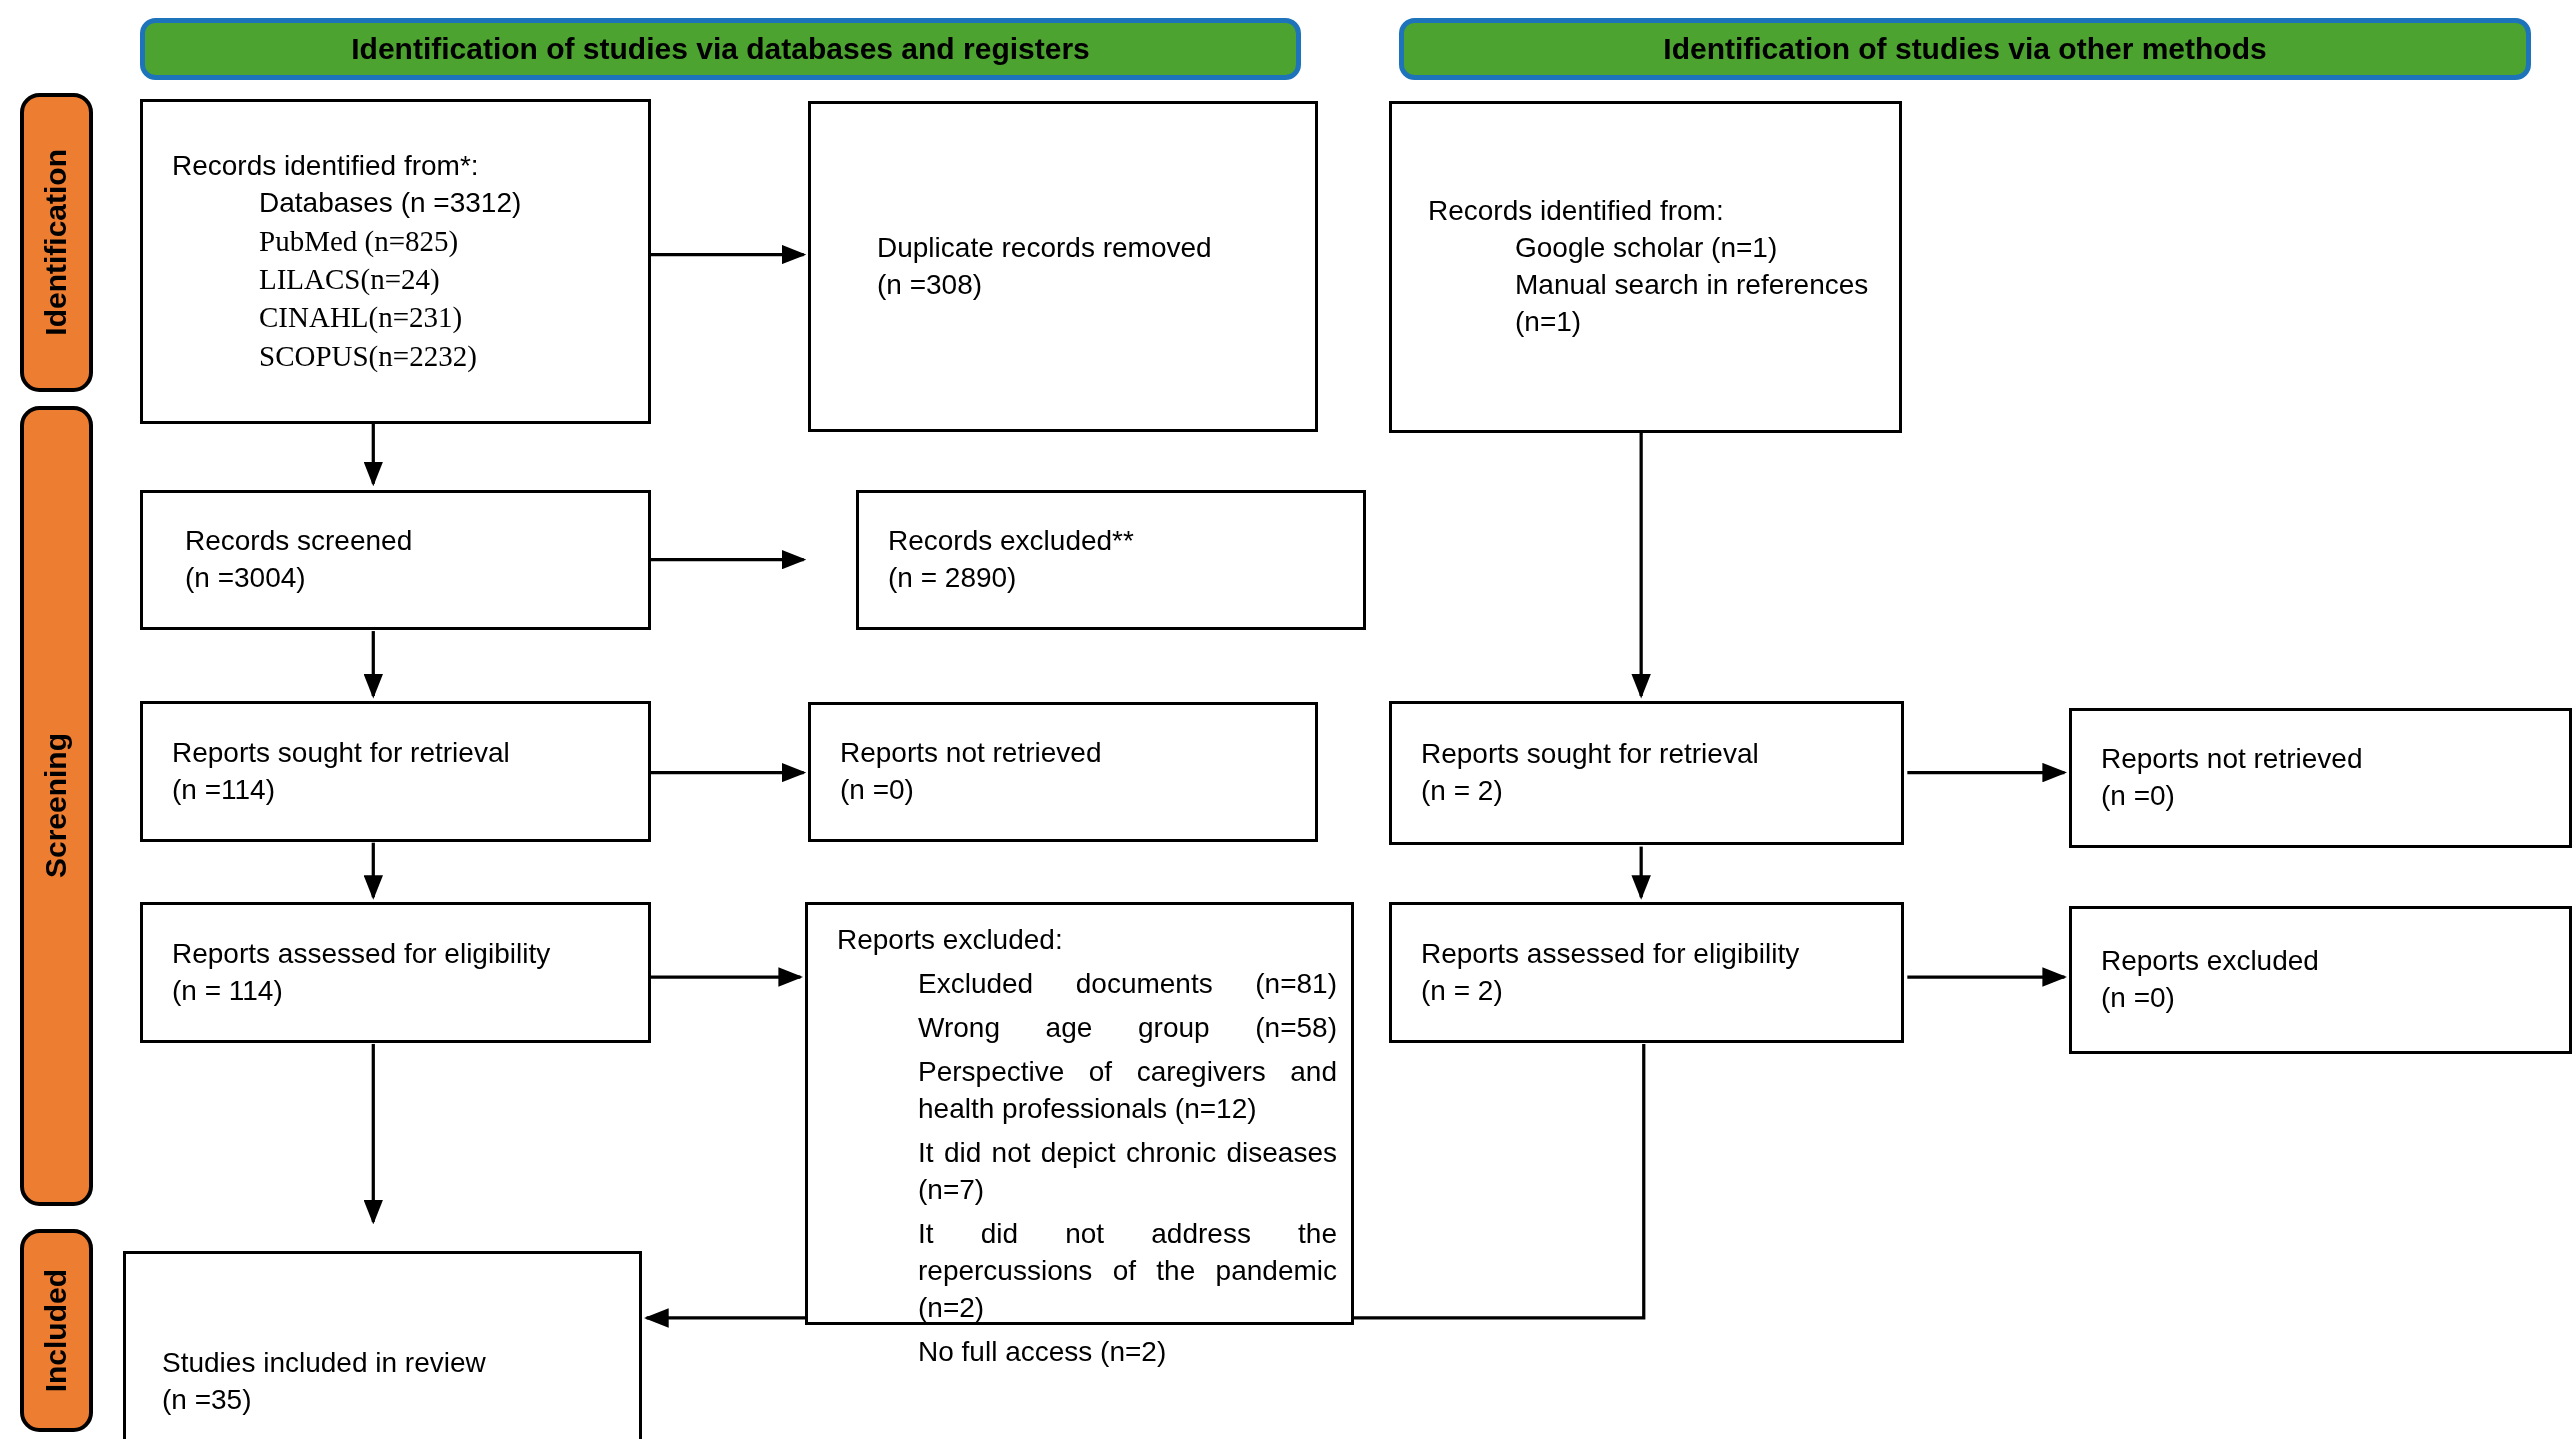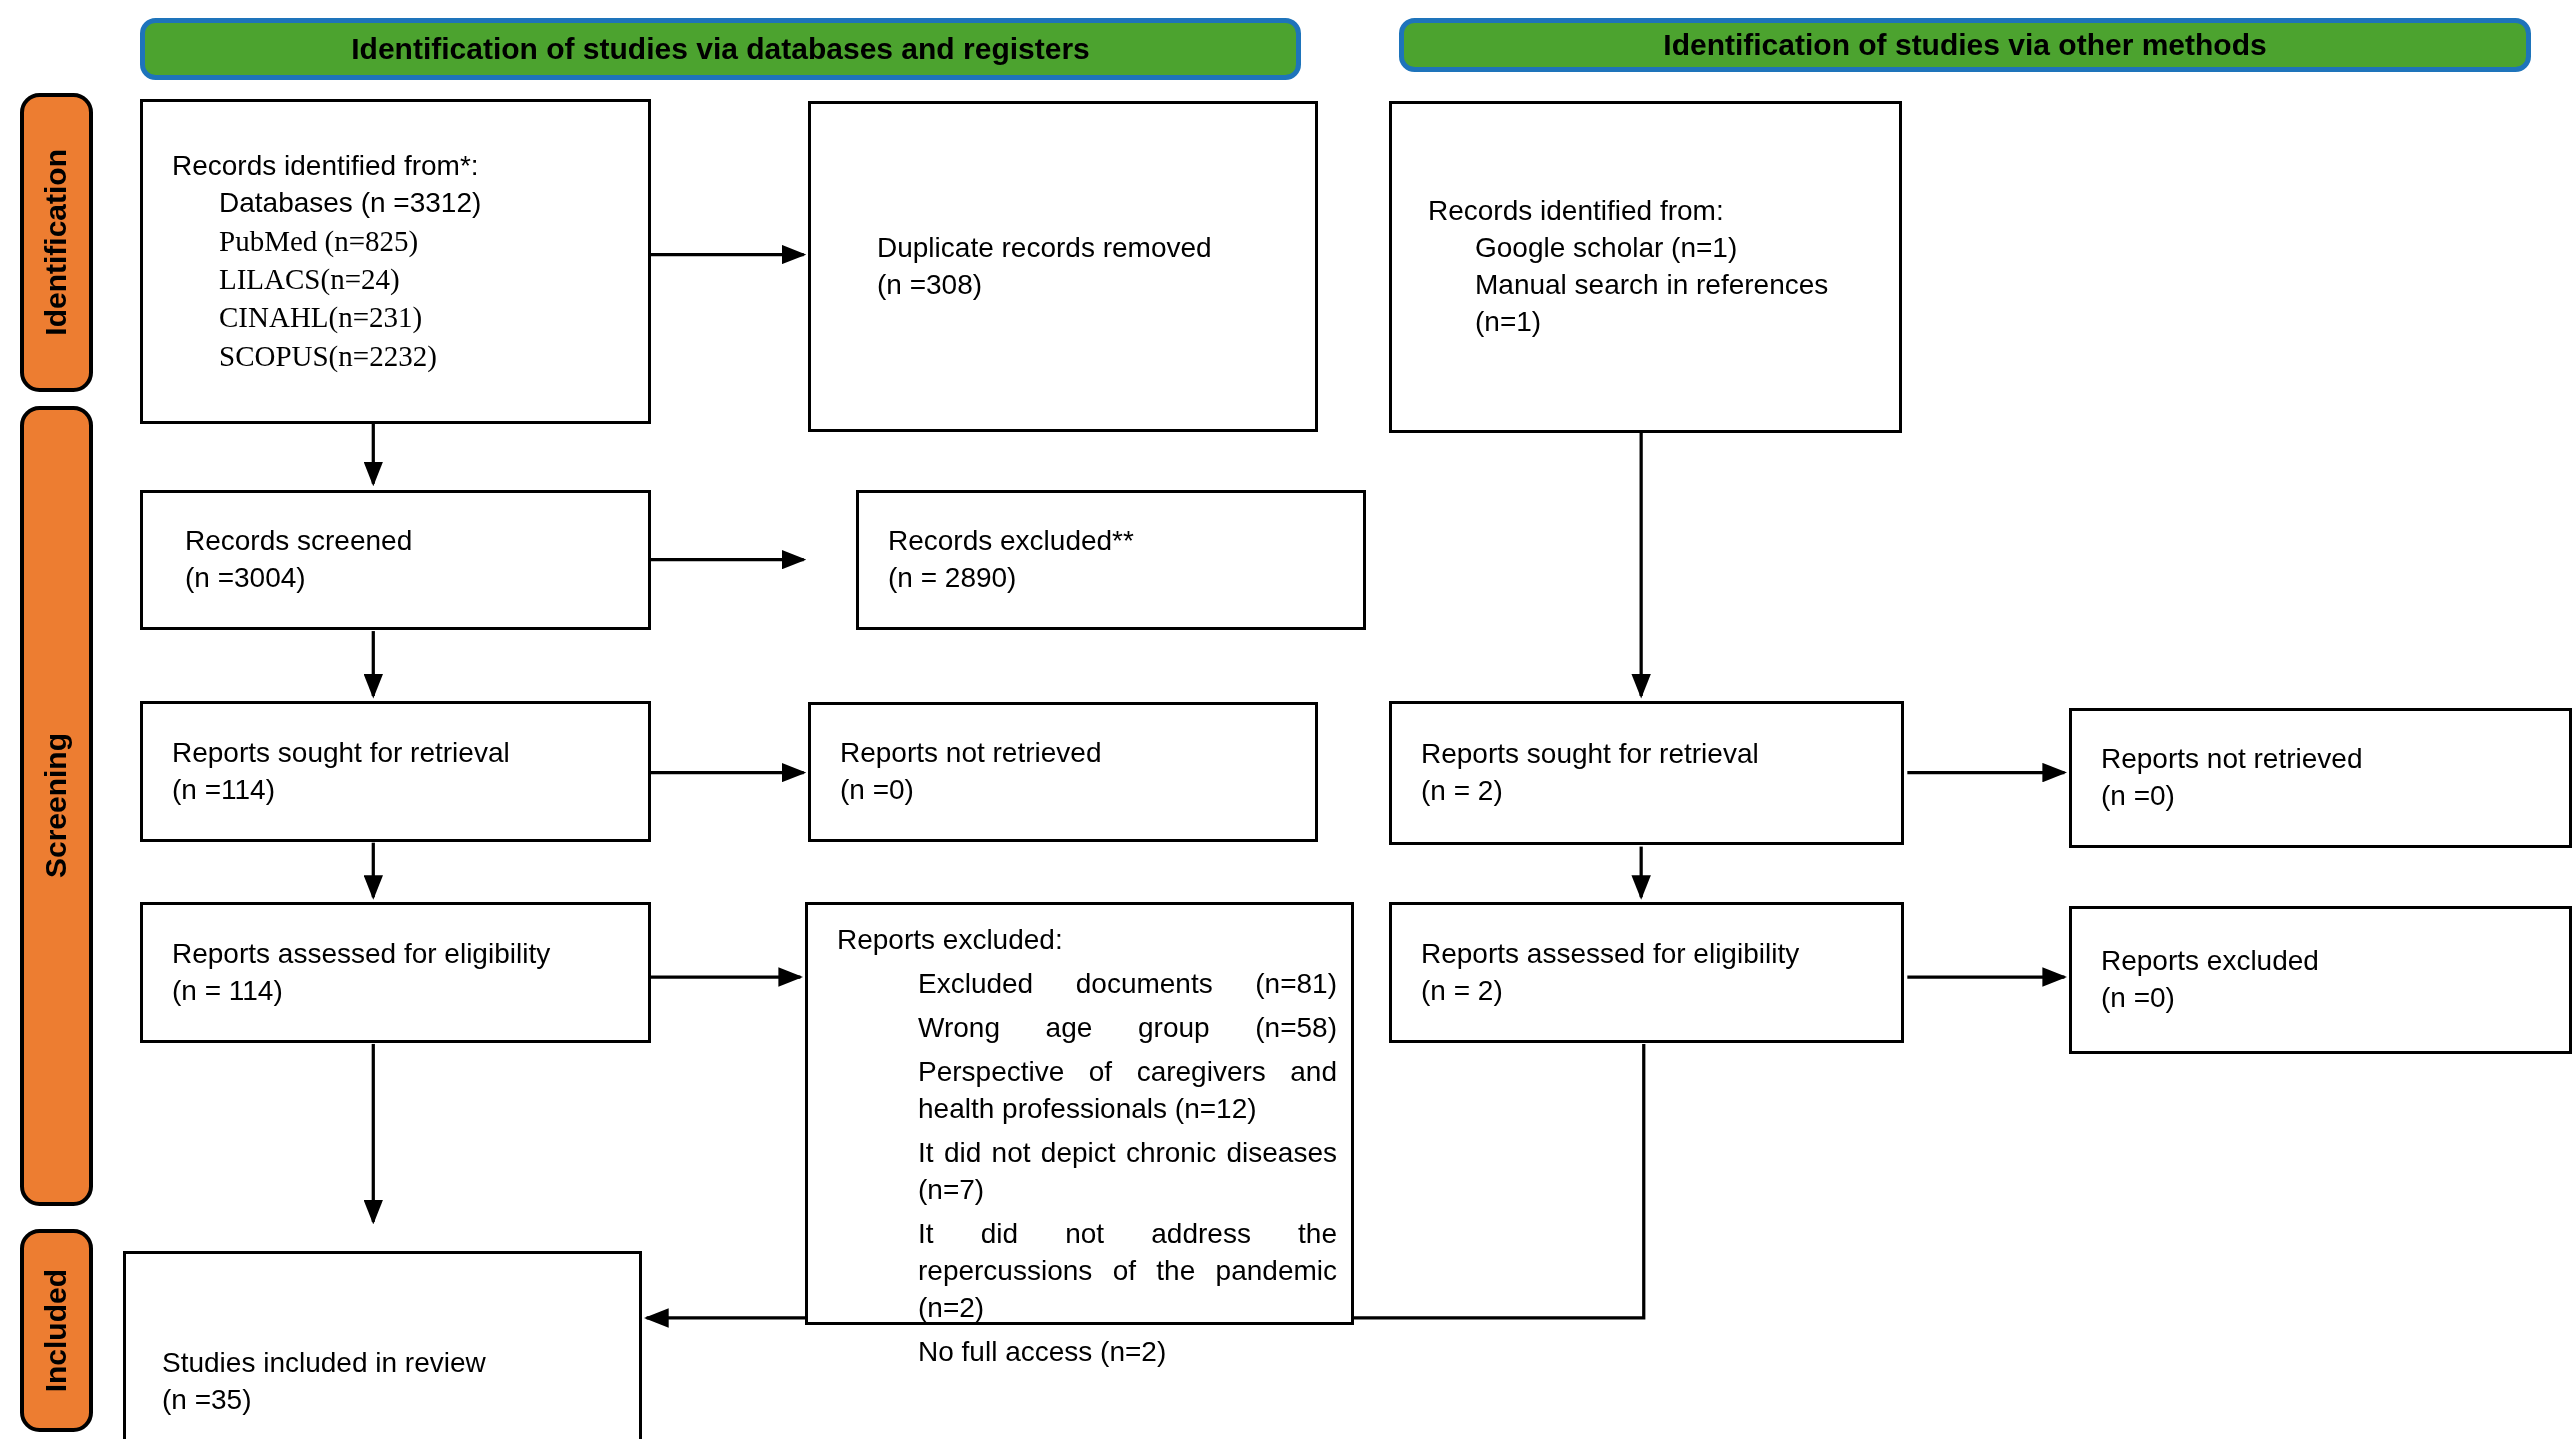--- a/index.html
+++ b/index.html
@@ -45,21 +45,21 @@
   .box{
     position:absolute;
     background:#ffffff;
     border:3.9px solid #000;
     box-sizing:border-box;
     display:flex;flex-direction:column;justify-content:center;
     font-size:28px;line-height:1.32;
     z-index:1;
   }
   .box .ln{display:block;}
-  .indent{margin-left:47px;}
+  .indent{margin-left:87px;}
   .serif{font-family:Liberation Serif, serif;font-size:29px;}
   .pad45{padding-left:29px;padding-right:13px;}
   .pad55{padding-left:36px;padding-right:13px;}
   .pad95{padding-left:66px;padding-right:13px;}
   .bigbox{justify-content:flex-start;padding-top:17px;padding-left:29px;padding-right:16px;gap:7px;}
   .bigbox .item{
     margin-left:81px;
     text-align:justify;
     width:419px;
   }
@@ -92,21 +92,21 @@
 
     <line x1="2938" y1="1190" x2="3180" y2="1190" stroke="#000" stroke-width="5" marker-end="url(#ah)"></line>
     <line x1="2938" y1="1505" x2="3180" y2="1505" stroke="#000" stroke-width="5" marker-end="url(#ah)"></line>
 
     <polyline points="2532,1608 2532,2030 996,2030" fill="none" stroke="#000" stroke-width="5" marker-end="url(#ah)"></polyline>
   </svg>
 
   <div class="hdr" style="left:140px;top:18px;width:1161px;height:62px;">
     <span>Identification of studies via databases and registers</span>
   </div>
-  <div class="hdr" style="left:1399px;top:18px;width:1132px;height:54px;">
+  <div class="hdr" style="left:1399px;top:18px;width:1132px;height:62px;">
     <span>Identification of studies via other methods</span>
   </div>
 
   <div class="stage" style="left:19.5px;top:93px;width:73px;height:299px;">
     <span>Identification</span>
   </div>
   <div class="stage" style="left:19.5px;top:406px;width:73px;height:800px;">
     <span>Screening</span>
   </div>
   <div class="stage" style="left:19.5px;top:1229px;width:73px;height:203px;">

